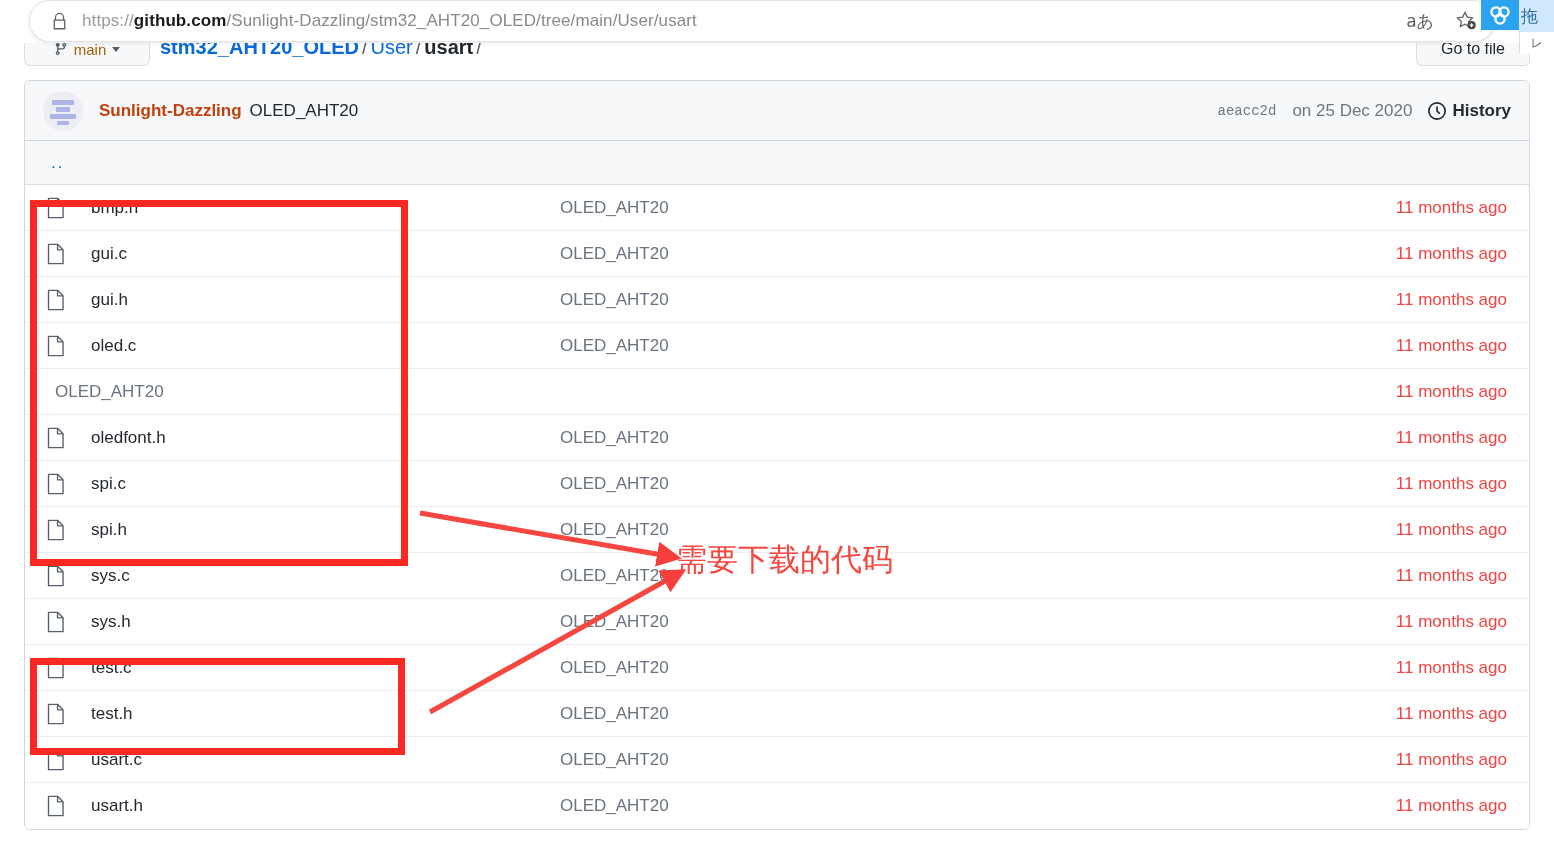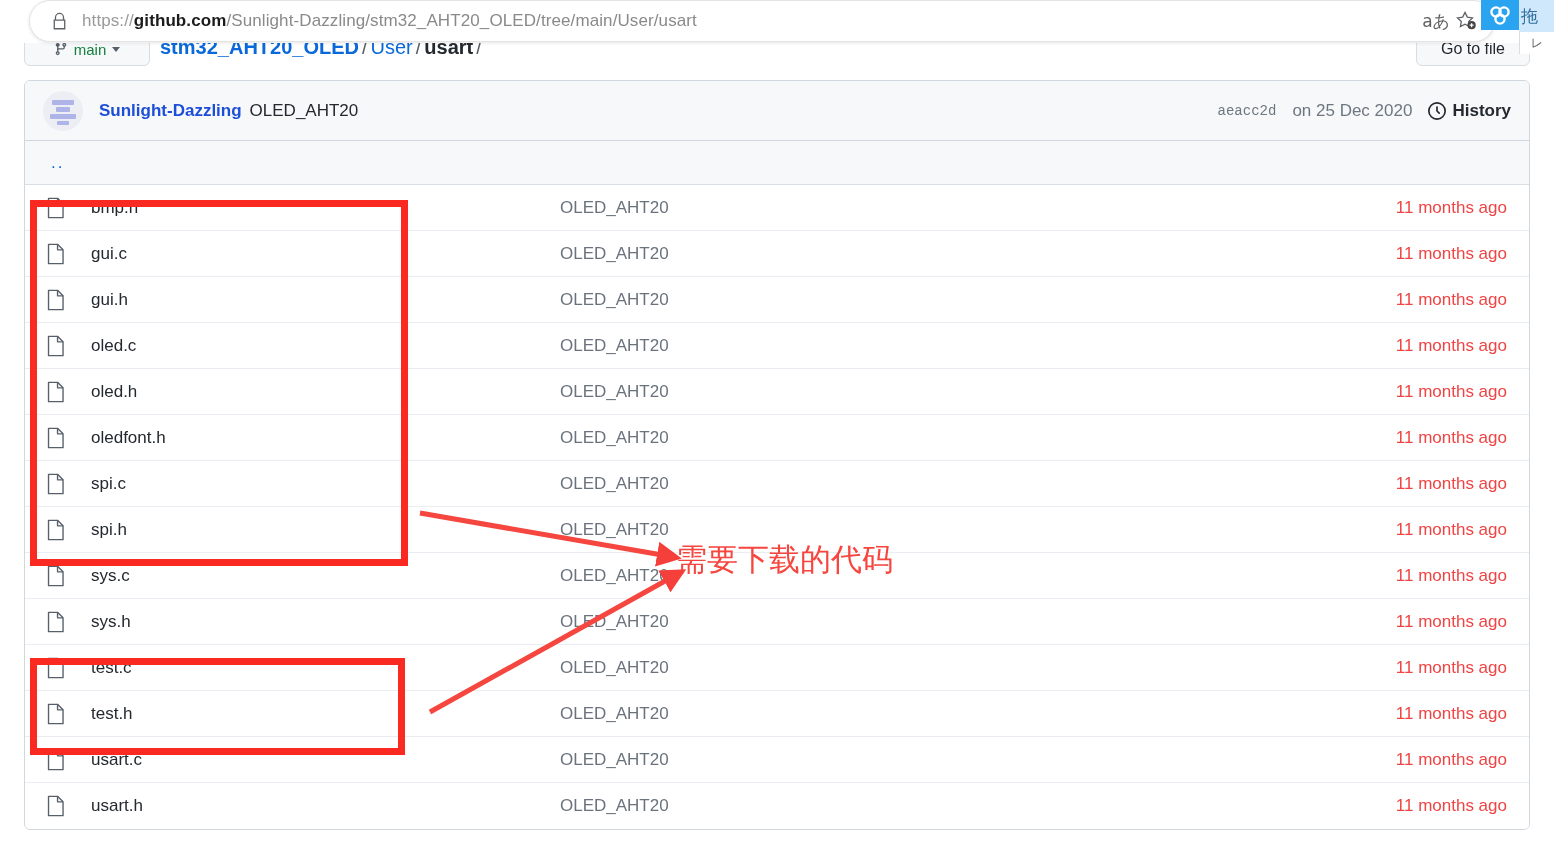--- a/index.html
+++ b/index.html
@@ -27,21 +27,21 @@
   .url-text {
     font-size: 17px; color: #8a8a8a; letter-spacing: 0.1px;
     white-space: nowrap; margin-left: 8px;
   }
   .url-text .scheme { color: #9a9a9a; }
   .url-text .host { color: #1b1b1b; font-weight: 600; }
   .url-text .path { color: #8a8a8a; }
 
   .omni-actions {
     position: absolute; right: 16px; top: 0; height: 40px;
-    display: flex; align-items: center; gap: 4px;
+    display: flex; align-items: center; gap: 20px;
   }
   .read-aloud { font-size: 17px; color: #5f5f5f; font-family:"DejaVu Sans", sans-serif; }
   .fav-star { position: relative; width: 24px; height: 24px; }
 
   .edge-badge {
     position: absolute; top: 0px; left: 1481px; width: 38px; height: 30px;
     background: #2aa3f0; display: flex; align-items: center; justify-content: center;
     z-index: 60;
   }
   .capture-panel {
@@ -60,21 +60,21 @@
   
   .gh-area { position: absolute; top: 30px; left: 0; width: 1554px; height: 823px; background:#fff; }
 
   .subhead {
     position: absolute; top: 0px; left: 0; width: 1554px; height: 40px;
   }
   .branch-btn {
     position: absolute; top: 2px; left: 24px; width: 126px; height: 34px;
     background: #f6f8fa; border: 1px solid #d9dde2; border-radius: 6px;
     display: flex; align-items: center; justify-content: center; gap: 6px;
-    font-size: 15px; color: #15803d;
+    font-size: 15px; color: #a16207;
   }
   .branch-btn .caret { width:0;height:0;border-left:4px solid transparent;border-right:4px solid transparent;border-top:5px solid #57606a; }
   .breadcrumb {
     position: absolute; top: 6px; left: 160px;
     font-size: 20px; color: #0969da; white-space: nowrap;
   }
   .breadcrumb .repo { color: #0969da; font-weight: 700; }
   .breadcrumb .sep { color: #57606a; font-weight: 400; margin: 0 3px; }
   .breadcrumb .dir { color: #0969da; font-weight: 400; }
   .breadcrumb .cur { color: #24292f; font-weight: 700; }
@@ -96,21 +96,21 @@
   }
   .avatar {
     width: 40px; height: 40px; border-radius: 50%;
     background: #eceef4; position: relative; flex: 0 0 auto; overflow:hidden;
   }
   .avatar .bar { position:absolute; background:#aeb3e8; border-radius:1px; }
   .avatar .b1 { left:9px; top:9px; width:22px; height:5px; }
   .avatar .b2 { left:13px; top:16px; width:14px; height:5px; }
   .avatar .b3 { left:7px; top:23px; width:26px; height:5px; }
   .avatar .b4 { left:14px; top:30px; width:12px; height:4px; }
-  .commit-author { font-size: 17px; color: #1d4ed8; font-weight: 700; margin-left: 16px; }
+  .commit-author { font-size: 17px; color: #c2410c; font-weight: 700; margin-left: 16px; }
   .commit-msg { font-size: 17px; color: #24292f; margin-left: 8px; font-weight: 400; }
   .commit-right { margin-left: auto; display:flex; align-items:center; gap: 16px; }
   .commit-sha { font-size: 14px; color: #6e7781; font-family: "Liberation Mono","DejaVu Sans Mono", monospace; }
   .commit-date { font-size: 17px; color: #6e7781; }
   .history-link { display:flex; align-items:center; gap:6px; font-size: 17px; color:#24292f; font-weight:700; }
 
   .parent-row {
     height: 44px; background: #f6f8fa; border-bottom: 1px solid #d8dee4;
     display:flex; align-items:center; padding-left: 26px;
   }
@@ -227,27 +227,20 @@
               <svg class="file-icon" viewBox="0 0 16 20">
                 <path fill="none" stroke="#57606a" stroke-width="1.25" stroke-linejoin="round" d="M1.2 1.2h8.2l5 5v12.6H1.2z"></path>
                 <path fill="none" stroke="#57606a" stroke-width="1.25" stroke-linejoin="round" d="M9.4 1.2v5h5"></path>
               </svg>
               <span class="file-name">oled.c</span>
             </div>
             <div class="col-msg">OLED_AHT20</div>
             <div class="col-time">11 months ago</div>
           </div>
           <div class="file-row">
-            <div class="col-name">
-              <svg class="file-icon" viewBox="0 0 16 20">
-                <path fill="none" stroke="#57606a" stroke-width="1.25" stroke-linejoin="round" d="M1.2 1.2h8.2l5 5v12.6H1.2z"></path>
-                <path fill="none" stroke="#57606a" stroke-width="1.25" stroke-linejoin="round" d="M9.4 1.2v5h5"></path>
-              </svg>
-              <span class="file-name">oled.h</span>
-            </div>
             <div class="col-msg">OLED_AHT20</div>
             <div class="col-time">11 months ago</div>
           </div>
           <div class="file-row">
             <div class="col-name">
               <svg class="file-icon" viewBox="0 0 16 20">
                 <path fill="none" stroke="#57606a" stroke-width="1.25" stroke-linejoin="round" d="M1.2 1.2h8.2l5 5v12.6H1.2z"></path>
                 <path fill="none" stroke="#57606a" stroke-width="1.25" stroke-linejoin="round" d="M9.4 1.2v5h5"></path>
               </svg>
               <span class="file-name">oledfont.h</span>

